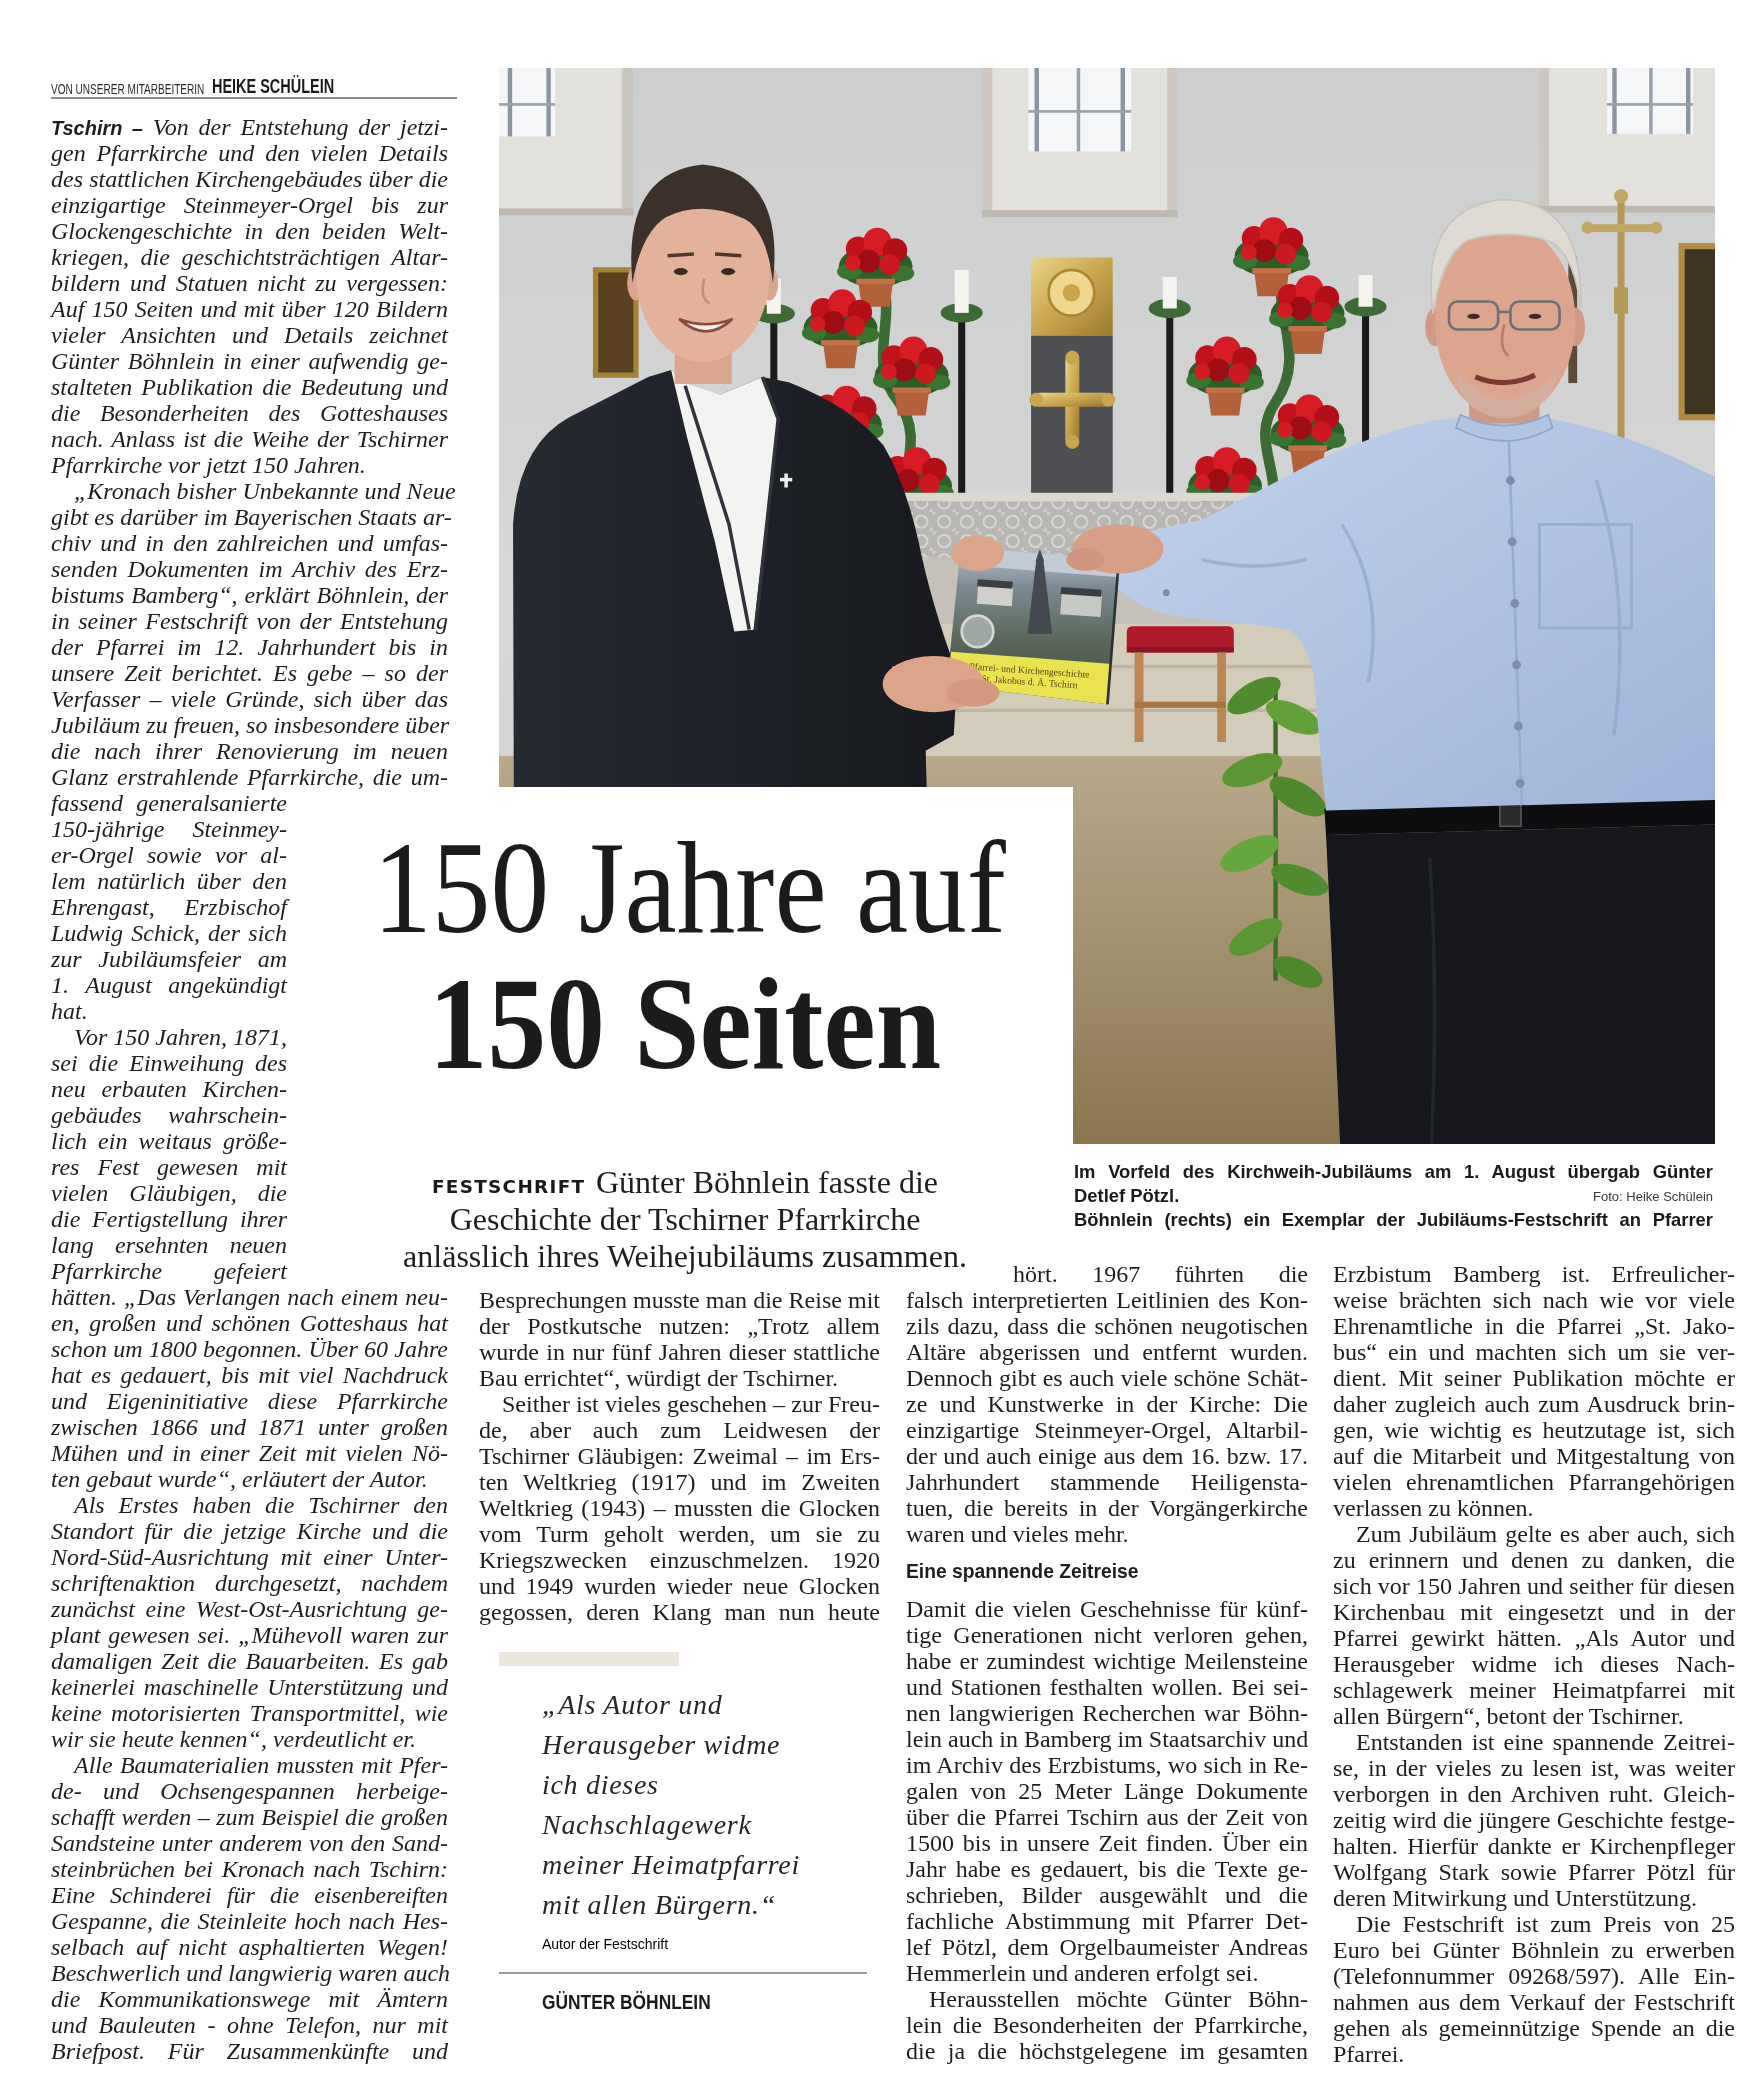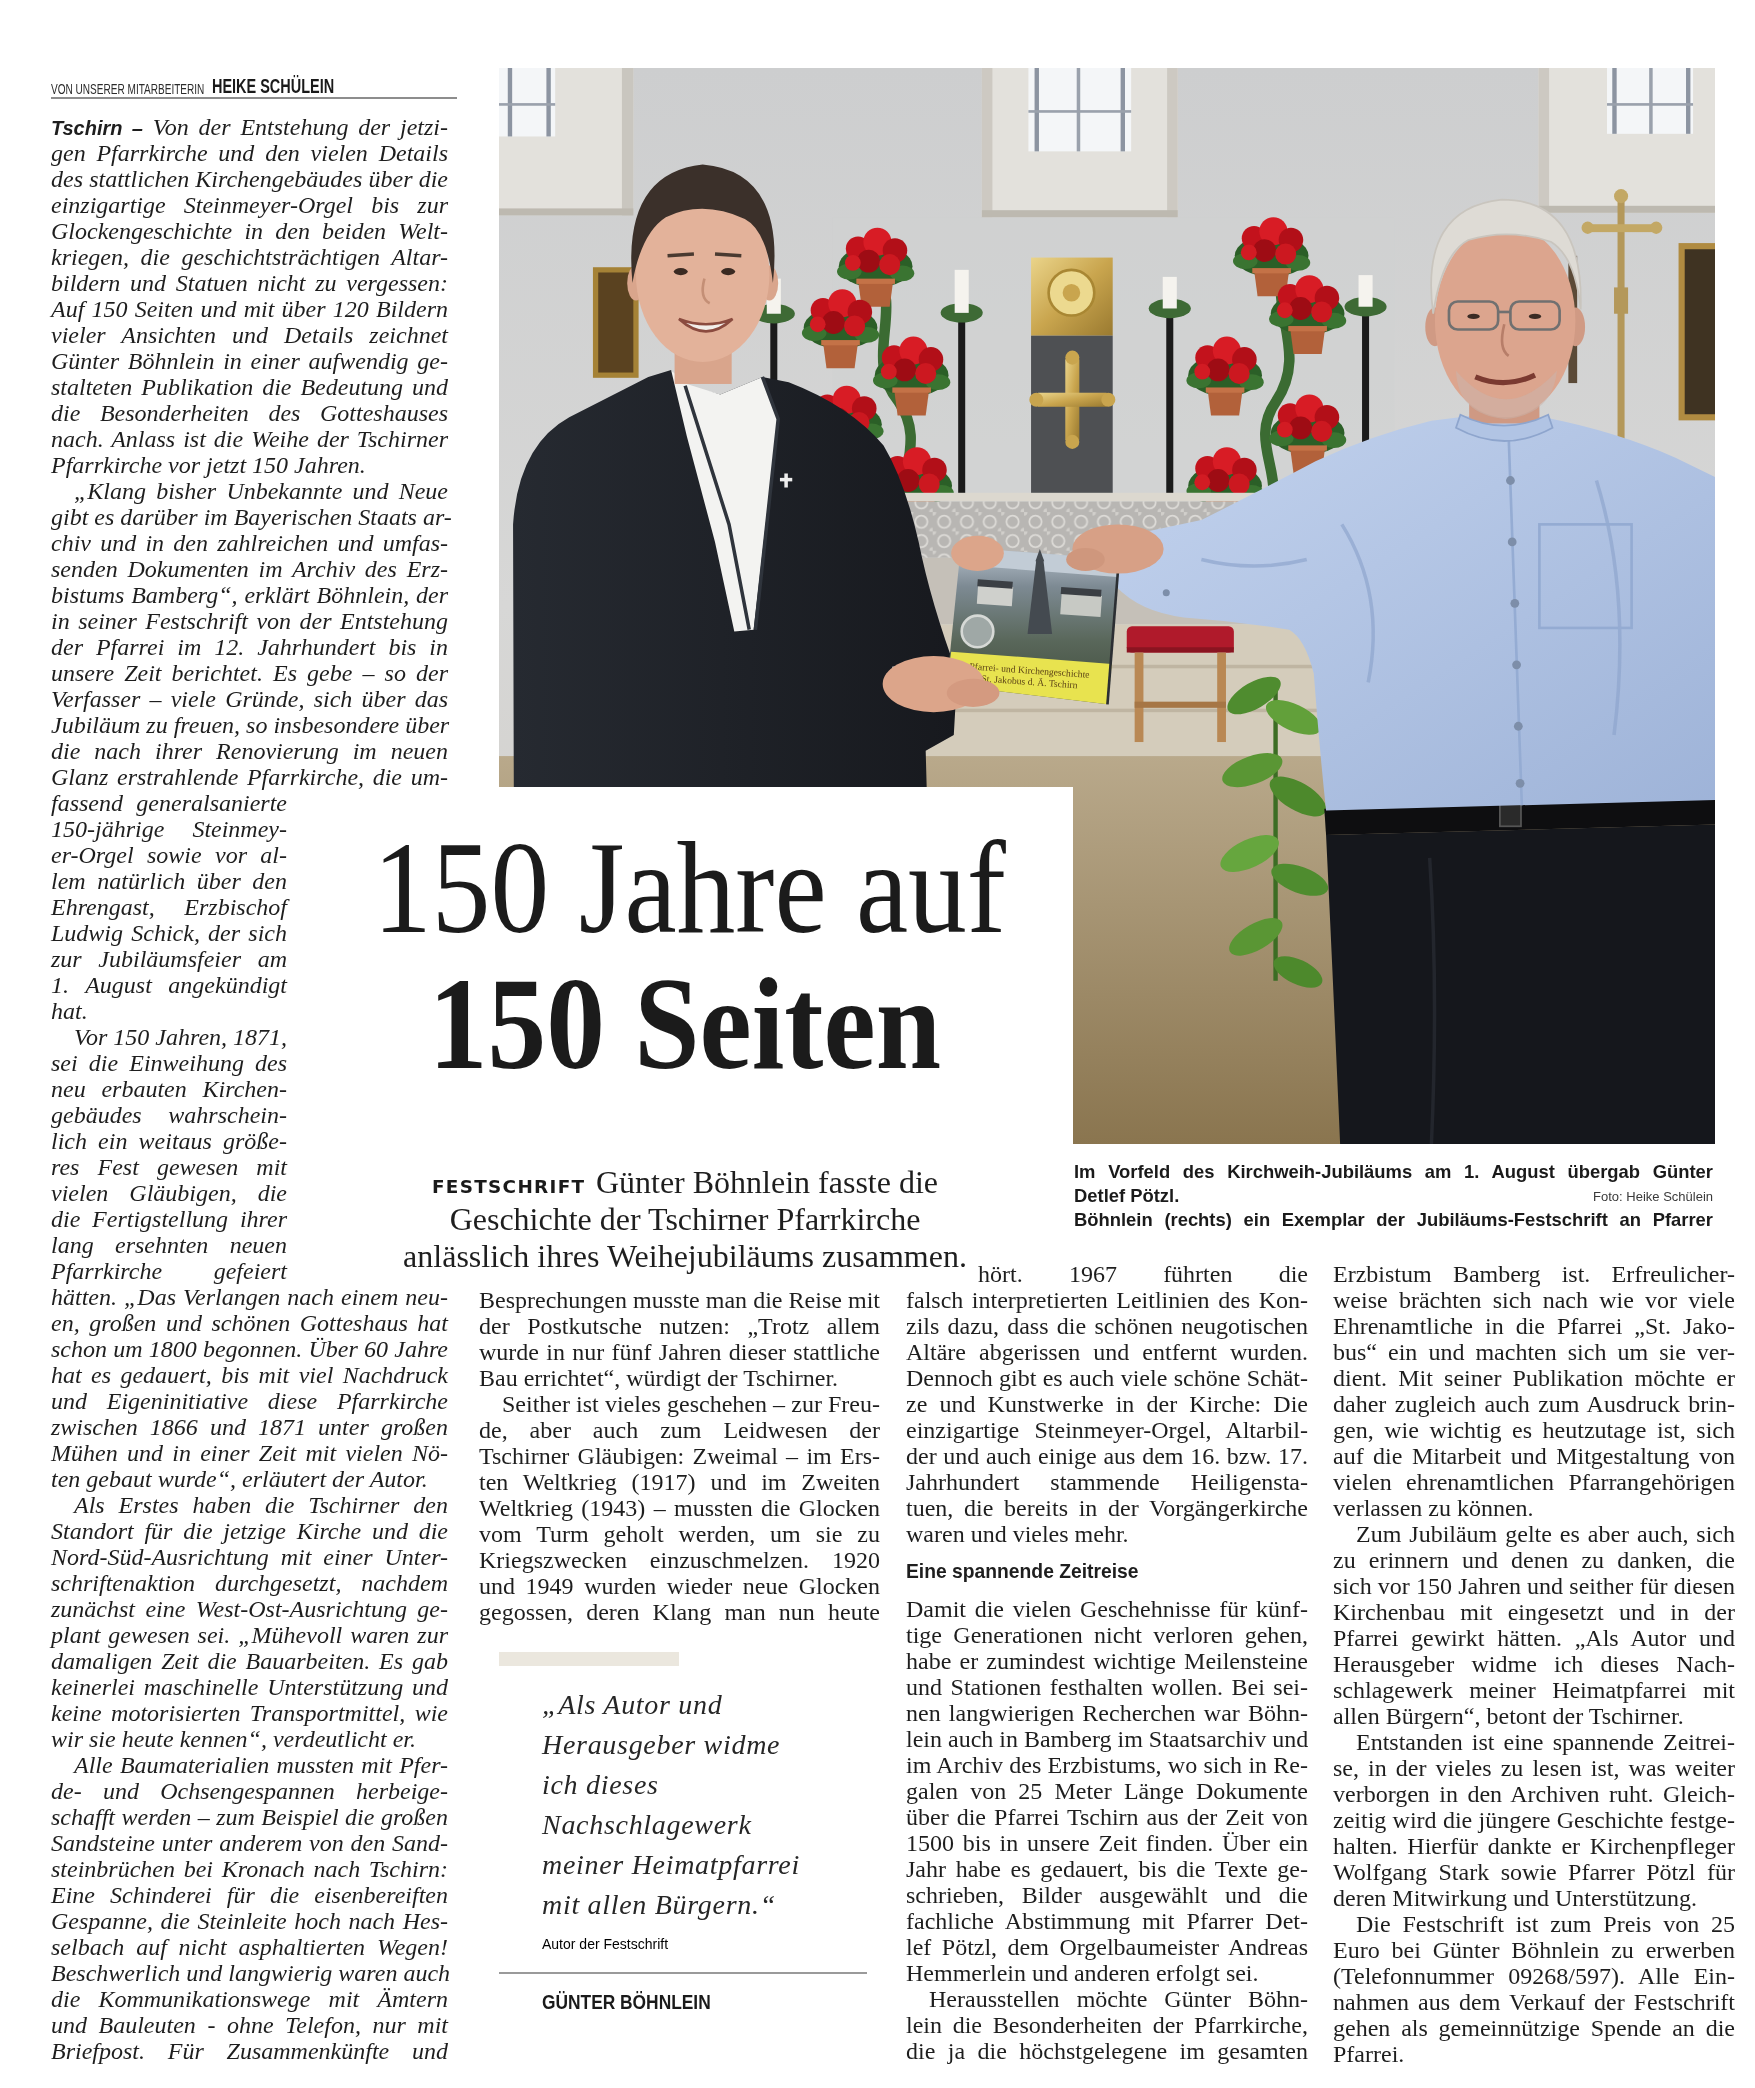--- a/index.html
+++ b/index.html
@@ -29,21 +29,21 @@
 
 .col{font-family:"Liberation Serif",serif;font-size:24px;line-height:26px;color:#1e1e1e;}
 .ln{height:26px;white-space:nowrap;text-align:justify;text-align-last:justify;}
 .ln.last{text-align-last:left;}
 .ln.ind{text-indent:23px;}
 .lead{font-family:"Liberation Sans",sans-serif;font-weight:bold;font-size:20px;}
 #col1{left:51px;top:114px;width:397px;font-style:italic;}
 #col1 .ln:nth-child(n+27):nth-child(-n+45){width:236px;}
 #col2{left:479px;top:1287px;width:401px;}
 #col3{left:906px;top:1261px;width:402px;}
-#col3a .ln:first-child{margin-left:72px;}
+#col3a .ln:first-child{margin-left:107px;}
 #col3-sub{height:49px;line-height:49px;font-family:"Liberation Sans",sans-serif;font-weight:bold;font-size:19.3px;color:#1e1e1e;white-space:nowrap;}
 #col4{left:1333px;top:1261px;width:402px;}
 
 .pq-bar{left:499px;top:1652px;width:180px;height:14px;background:#ebe7de;}
 .pq{left:542px;top:1685px;font-family:"Liberation Serif",serif;font-style:italic;font-size:28px;line-height:40px;letter-spacing:0.7px;color:#262626;white-space:nowrap;}
 .pq div{height:40px;}
 .pq-rule{left:499px;top:1972px;width:368px;height:1.8px;background:#9a9a9a;}
 .pq-author{left:542px;top:1993px;font-family:"Liberation Sans",sans-serif;font-weight:bold;font-size:19.3px;line-height:19.3px;color:#1a1a1a;transform:scaleX(0.9);transform-origin:0 50%;white-space:nowrap;}
 .pq-role{left:542px;top:1936px;font-family:"Liberation Sans",sans-serif;font-size:14px;line-height:17.6px;color:#000000;white-space:nowrap;}
 </style>
@@ -337,21 +337,21 @@
       <div class="ln"><span>Glockengeschichte in den beiden Welt-</span></div>
       <div class="ln"><span>kriegen, die geschichtsträchtigen Altar-</span></div>
       <div class="ln"><span>bildern und Statuen nicht zu vergessen:</span></div>
       <div class="ln"><span>Auf 150 Seiten und mit über 120 Bildern</span></div>
       <div class="ln"><span>vieler Ansichten und Details zeichnet</span></div>
       <div class="ln"><span>Günter Böhnlein in einer aufwendig ge-</span></div>
       <div class="ln"><span>stalteten Publikation die Bedeutung und</span></div>
       <div class="ln"><span>die Besonderheiten des Gotteshauses</span></div>
       <div class="ln"><span>nach. Anlass ist die Weihe der Tschirner</span></div>
       <div class="ln last"><span>Pfarrkirche vor jetzt 150 Jahren.</span></div>
-      <div class="ln ind"><span>„Klang bisher Unbekannte und Neue</span></div>
+      <div class="ln ind"><span>„Kronach bisher Unbekannte und Neue</span></div>
       <div class="ln"><span>gibt es darüber im Bayerischen Staats ar-</span></div>
       <div class="ln"><span>chiv und in den zahlreichen und umfas-</span></div>
       <div class="ln"><span>senden Dokumenten im Archiv des Erz-</span></div>
       <div class="ln"><span>bistums Bamberg“, erklärt Böhnlein, der</span></div>
       <div class="ln"><span>in seiner Festschrift von der Entstehung</span></div>
       <div class="ln"><span>der Pfarrei im 12. Jahrhundert bis in</span></div>
       <div class="ln"><span>unsere Zeit berichtet. Es gebe – so der</span></div>
       <div class="ln"><span>Verfasser – viele Gründe, sich über das</span></div>
       <div class="ln"><span>Jubiläum zu freuen, so insbesondere über</span></div>
       <div class="ln"><span>die nach ihrer Renovierung im neuen</span></div>

